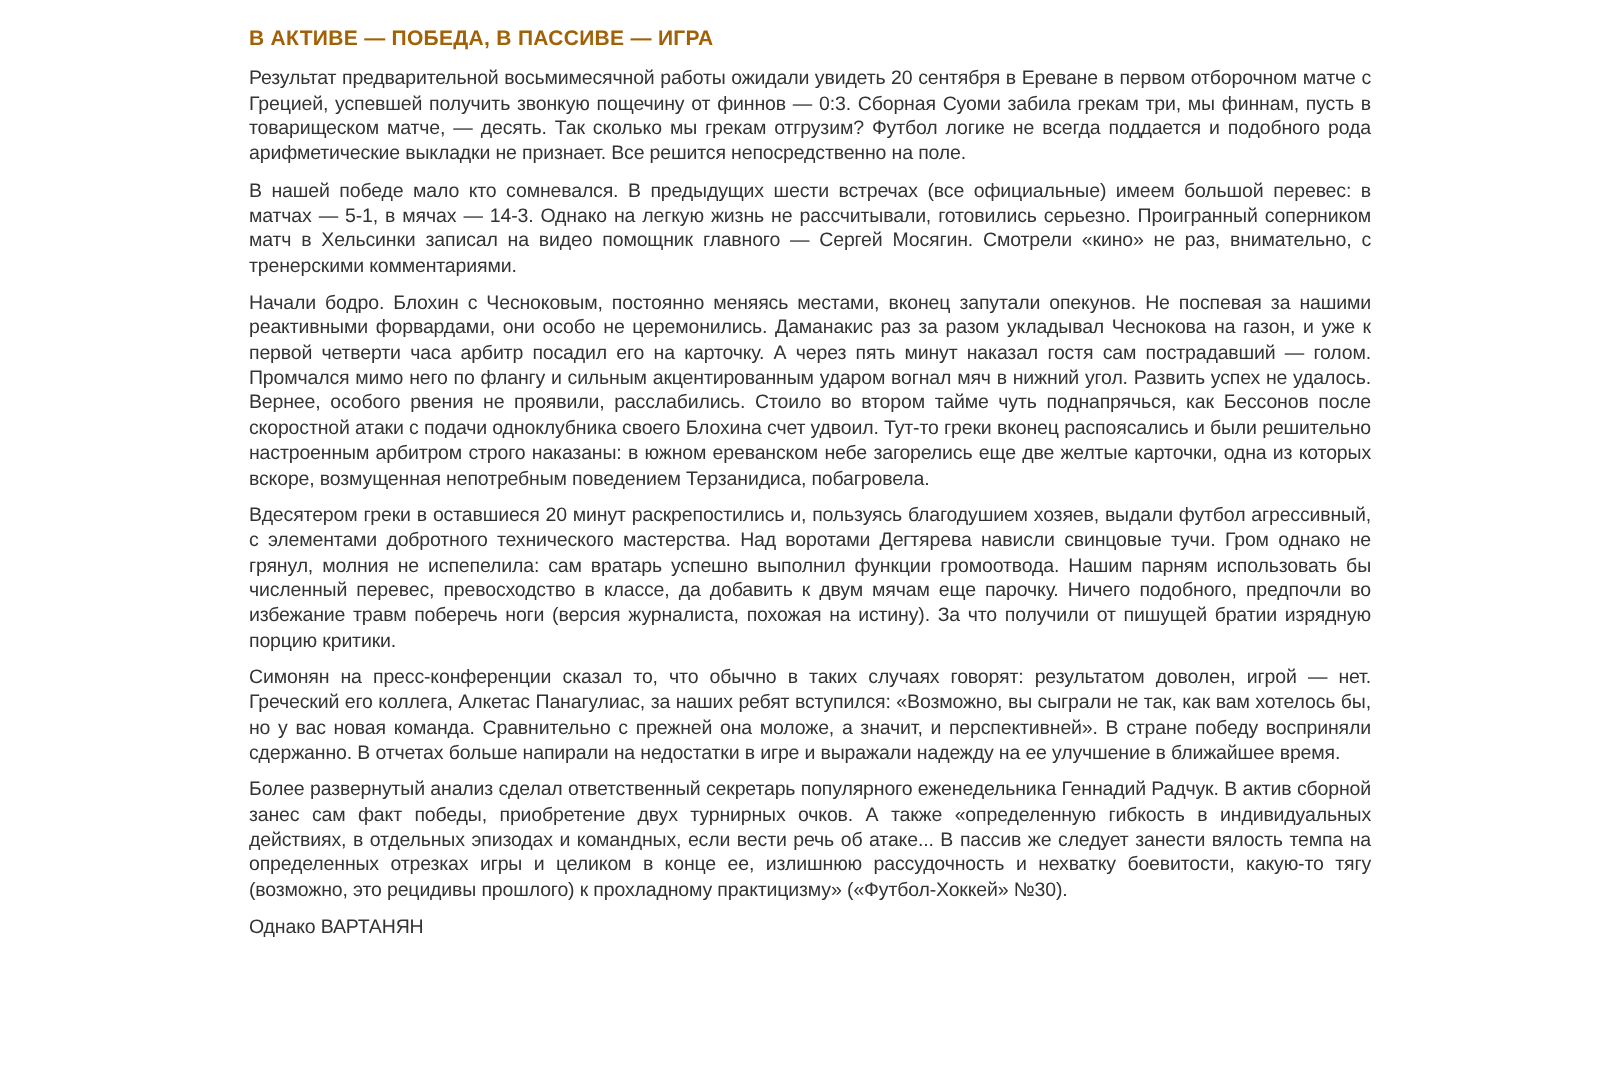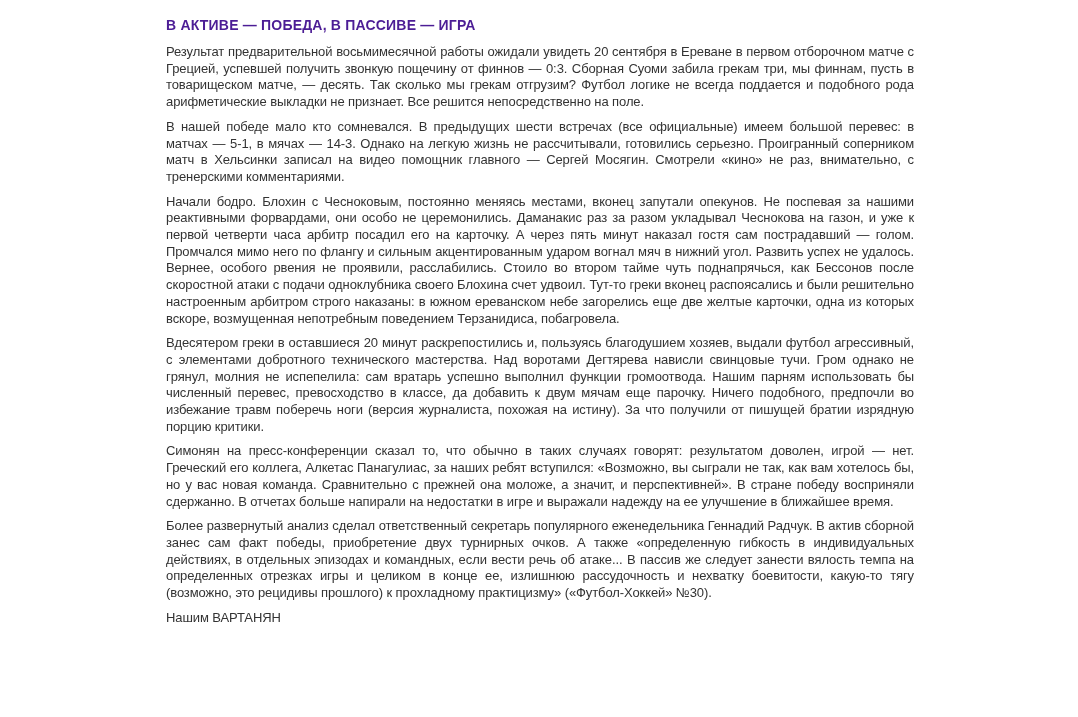--- a/index.html
+++ b/index.html
@@ -16,21 +16,21 @@
   .article {
     box-sizing: border-box;
     width: 748px;
     margin-left: 166px;
     padding-top: 17px;
     color: #333333;
   }
   .title {
     font-size: 14px;
     font-weight: bold;
-    color: #4c1d95;
+    color: #a16207;
     letter-spacing: 0.2px;
     margin: 0 0 10px 0;
     line-height: 17px;
   }
   .para {
     font-size: 13px;
     line-height: 16.7px;
     text-align: justify;
     letter-spacing: -0.1px;
     margin: 0 0 8px 0;
@@ -59,16 +59,16 @@
 
         <p class="para">Начали бодро. Блохин с Чесноковым, постоянно меняясь местами, вконец запутали опекунов. Не поспевая за нашими реактивными форвардами, они особо не церемонились. Даманакис раз за разом укладывал Чеснокова на газон, и уже к первой четверти часа арбитр посадил его на карточку. А через пять минут наказал гостя сам пострадавший — голом. Промчался мимо него по флангу и сильным акцентированным ударом вогнал мяч в нижний угол. Развить успех не удалось. Вернее, особого рвения не проявили, расслабились. Стоило во втором тайме чуть поднапрячься, как Бессонов после скоростной атаки с подачи одноклубника своего Блохина счет удвоил. Тут-то греки вконец распоясались и были решительно настроенным арбитром строго наказаны: в южном ереванском небе загорелись еще две желтые карточки, одна из которых вскоре, возмущенная непотребным поведением Терзанидиса, побагровела.</p>
 
         <p class="para">Вдесятером греки в оставшиеся 20 минут раскрепостились и, пользуясь благодушием хозяев, выдали футбол агрессивный, с элементами добротного технического мастерства. Над воротами Дегтярева нависли свинцовые тучи. Гром однако не грянул, молния не испепелила: сам вратарь успешно выполнил функции громоотвода. Нашим парням использовать бы численный перевес, превосходство в классе, да добавить к двум мячам еще парочку. Ничего подобного, предпочли во избежание травм поберечь ноги (версия журналиста, похожая на истину). За что получили от пишущей братии изрядную порцию критики.</p>
 
         <p class="para">Симонян на пресс-конференции сказал то, что обычно в таких случаях говорят: результатом доволен, игрой — нет. Греческий его коллега, Алкетас Панагулиас, за наших ребят вступился: «Возможно, вы сыграли не так, как вам хотелось бы, но у вас новая команда. Сравнительно с прежней она моложе, а значит, и перспективней». В стране победу восприняли сдержанно. В отчетах больше напирали на недостатки в игре и выражали надежду на ее улучшение в ближайшее время.</p>
 
         <p class="para">Более развернутый анализ сделал ответственный секретарь популярного еженедельника Геннадий Радчук. В актив сборной занес сам факт победы, приобретение двух турнирных очков. А также «определенную гибкость в индивидуальных действиях, в отдельных эпизодах и командных, если вести речь об атаке... В пассив же следует занести вялость темпа на определенных отрезках игры и целиком в конце ее, излишнюю рассудочность и нехватку боевитости, какую-то тягу (возможно, это рецидивы прошлого) к прохладному практицизму» («Футбол-Хоккей» №30).</p>
       </div>
 
-    <p class="author">Нашим ВАРТАНЯН</p>
+    <p class="author">Однако ВАРТАНЯН</p>
 
   </article>
 </div>
 
 </body></html>

